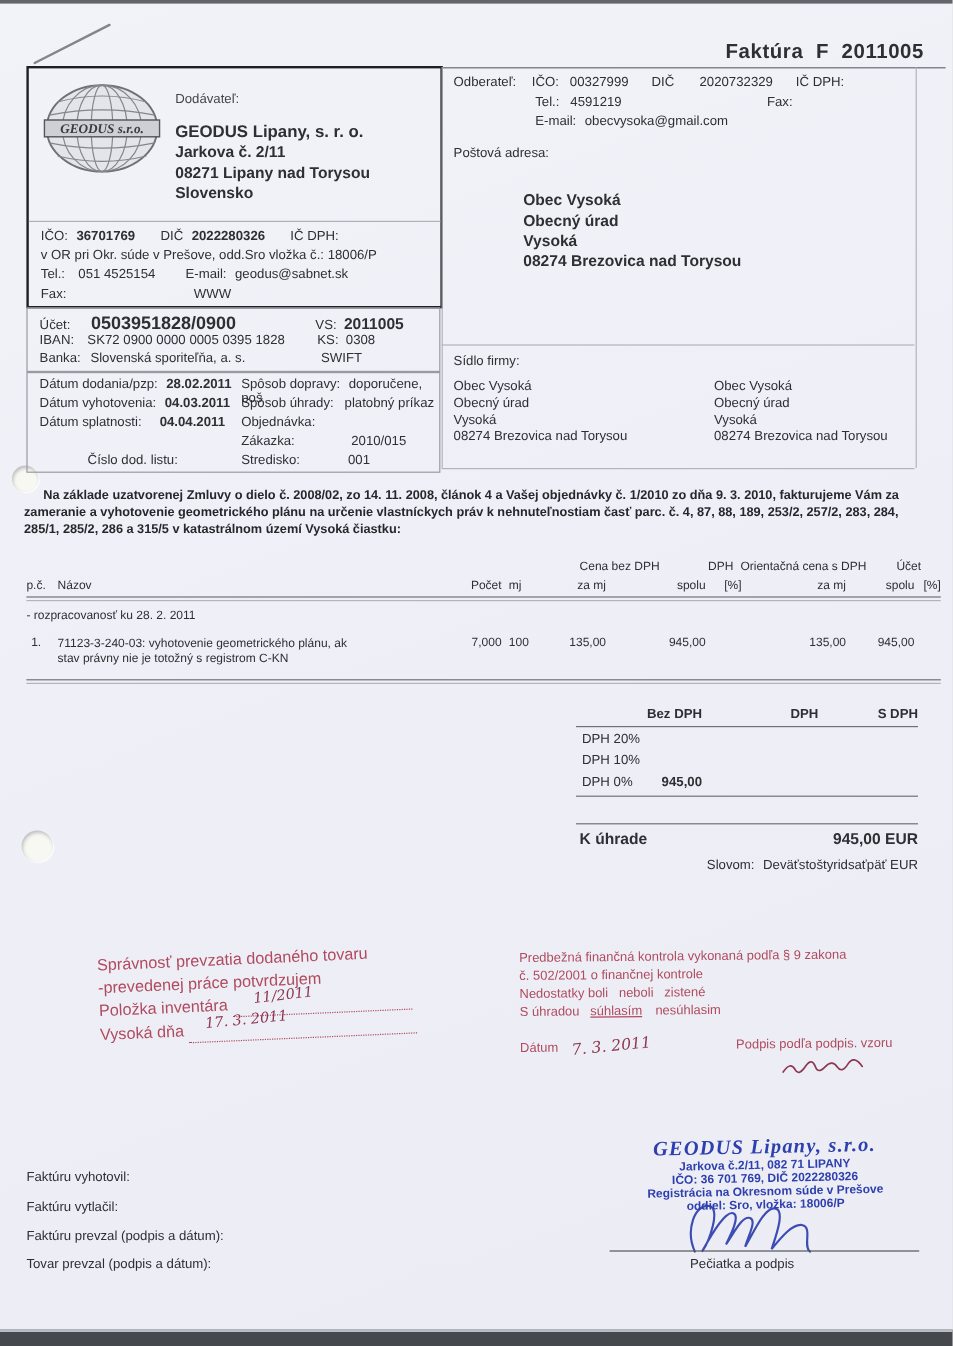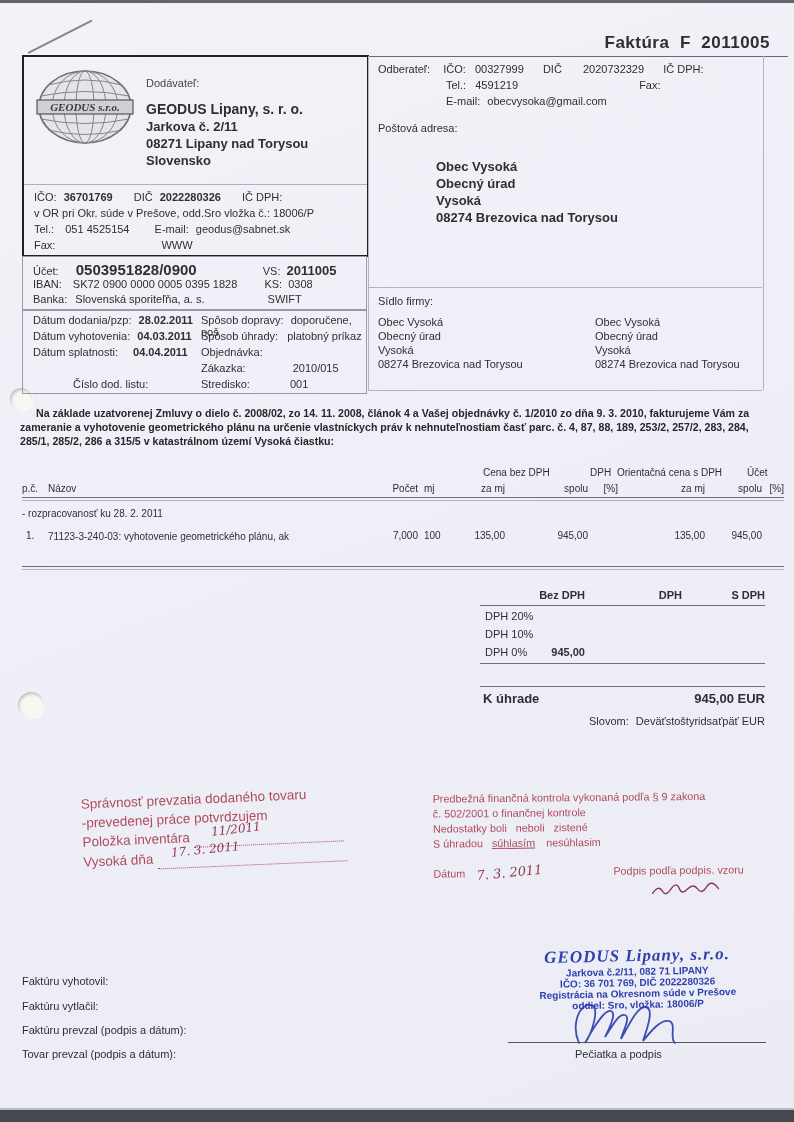--- a/index.html
+++ b/index.html
@@ -194,20 +194,21 @@
   <div class="abs t10 ra" style="right:10px;top:483px;">[%]</div>
 
   <div class="dline" style="left:22px;top:497px;width:762px;border-color:#70707a;"></div>
   <div class="line" style="left:22px;top:500px;width:762px;border-color:#b3b3bb;"></div>
 
   <div class="abs t10" style="left:22px;top:508px;">- rozpracovanosť ku 28. 2. 2011</div>
 
   <div class="abs t10" style="left:26px;top:530px;">1.</div>
   <div class="abs t10" style="left:48px;top:530px;width:310px;line-height:13px;">
     <div>71123-3-240-03: vyhotovenie geometrického plánu, ak</div>
+    <div>stav právny nie je totožný s registrom C-KN</div>
   </div>
   <div class="abs t10 ra" style="right:376px;top:530px;">7,000</div>
   <div class="abs t10" style="left:424px;top:530px;">100</div>
   <div class="abs t10 ra" style="right:289px;top:530px;">135,00</div>
   <div class="abs t10 ra" style="right:206px;top:530px;">945,00</div>
   <div class="abs t10 ra" style="right:89px;top:530px;">135,00</div>
   <div class="abs t10 ra" style="right:32px;top:530px;">945,00</div>
 
   <div class="dline" style="left:22px;top:566px;width:762px;border-color:#70707a;"></div>
   <div class="line" style="left:22px;top:569px;width:762px;border-color:#b3b3bb;"></div>

